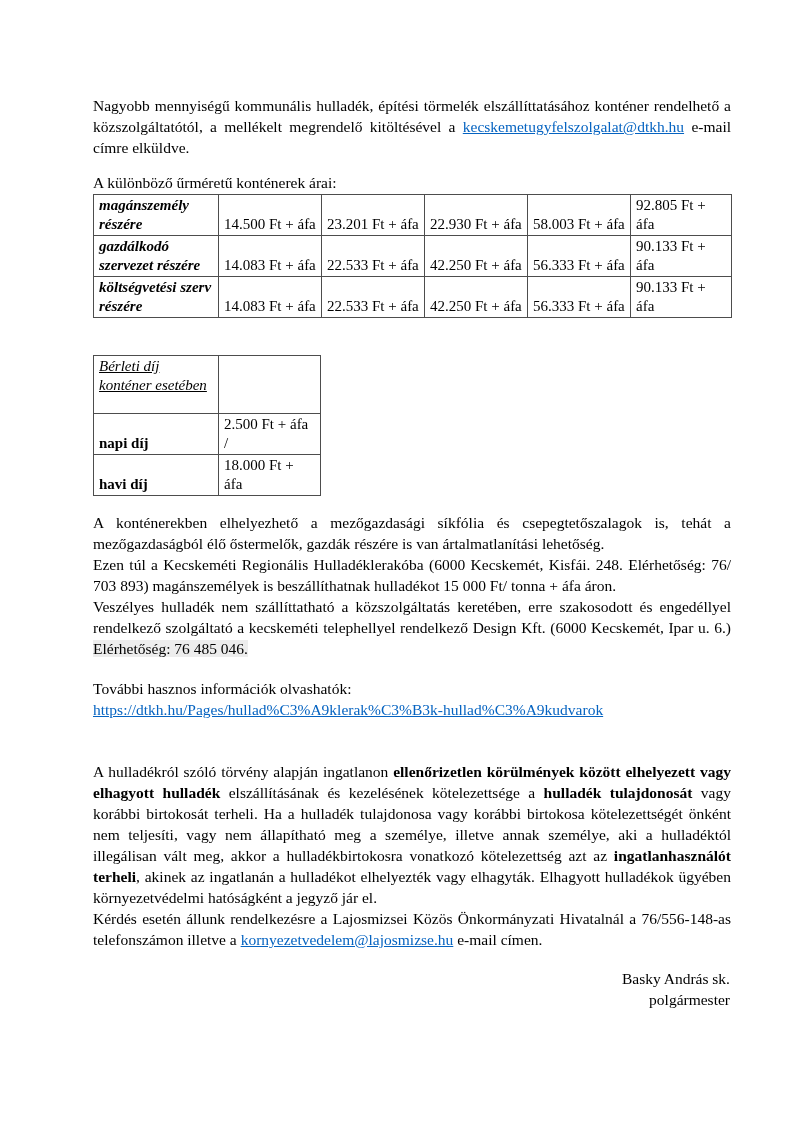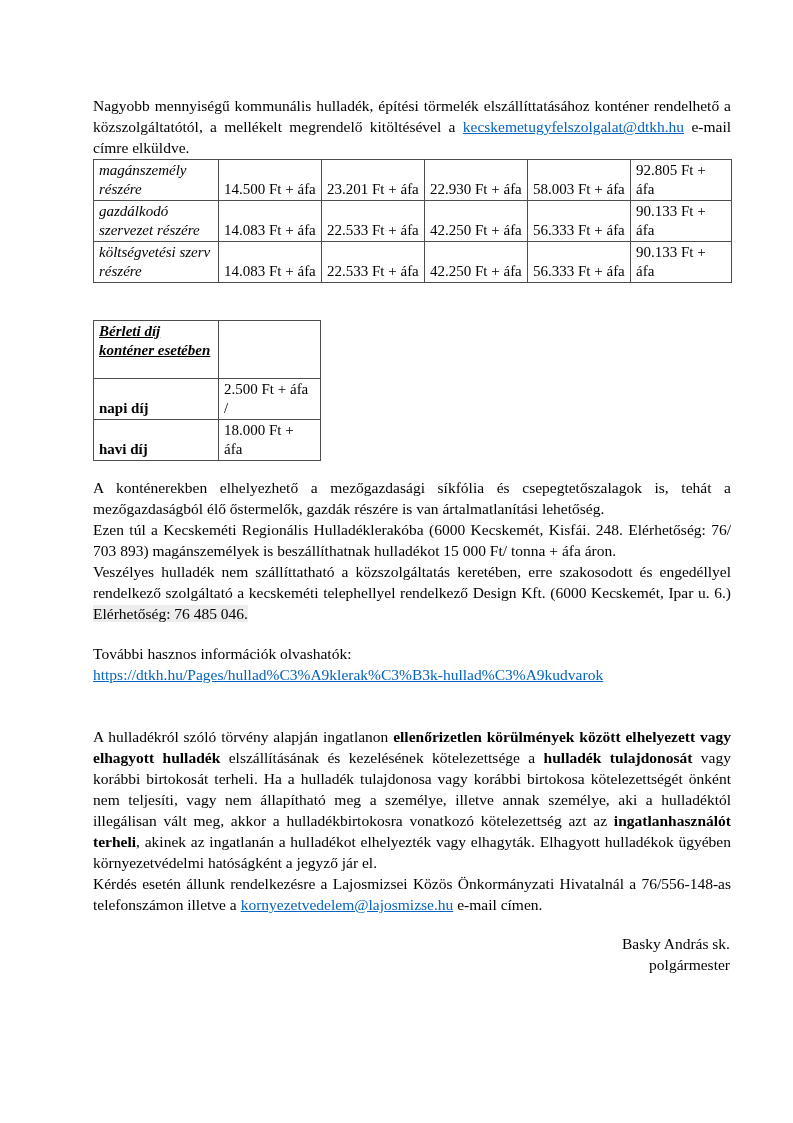--- a/index.html
+++ b/index.html
@@ -53,21 +53,21 @@
     text-align: left;
     font-weight: normal;
   }
   table.price-table th {
     font-weight: bold;
     text-align: center;
     height: 33px;
     vertical-align: middle;
   }
   table.price-table td.row-label {
-    font-weight: normal;
+    font-weight: bold;
     font-style: italic;
     vertical-align: top;
     height: 38px;
   }
   table.price-table td.price-value { vertical-align: bottom; }
   table.price-table sup { font-size: 10px; line-height: 0; }
 
   
   table.rental-table {
     border-collapse: collapse;
@@ -76,21 +76,21 @@
     margin-top: 37px;
   }
   table.rental-table td {
     border: 1px solid var(--border-color);
     padding: 1px 5px;
     font-size: 15px;
     line-height: 19px;
     vertical-align: top;
   }
   table.rental-table td.rt-header {
-    font-weight: bold;
+    font-weight: normal;
     font-style: italic;
     text-decoration: underline;
     height: 58px;
   }
   table.rental-table td.rt-label {
     font-weight: bold;
     vertical-align: bottom;
     height: 37px;
   }
   .body-block { margin-top: 16px; }
@@ -106,20 +106,21 @@
   }
 </style>
 </head>
 <body>
 
 <div class="page">
   <div class="content">
 
     <p class="justify"><span>Nagyobb mennyiségű kommunális hulladék, építési törmelék elszállíttatásához konténer rendelhető a közszolgáltatótól, a mellékelt megrendelő kitöltésével a </span><a class="link">kecskemetugyfelszolgalat@dtkh.hu</a><span> e-mail címre elküldve.</span></p>
 
+    <p class="caption">A különböző űrméretű konténerek árai:</p>
 
     <table class="price-table">
       <colgroup>
         <col style="width:125px">
         <col style="width:103px">
           <col style="width:103px">
           <col style="width:103px">
           <col style="width:103px">
           <col style="width:101px">
       </colgroup>

